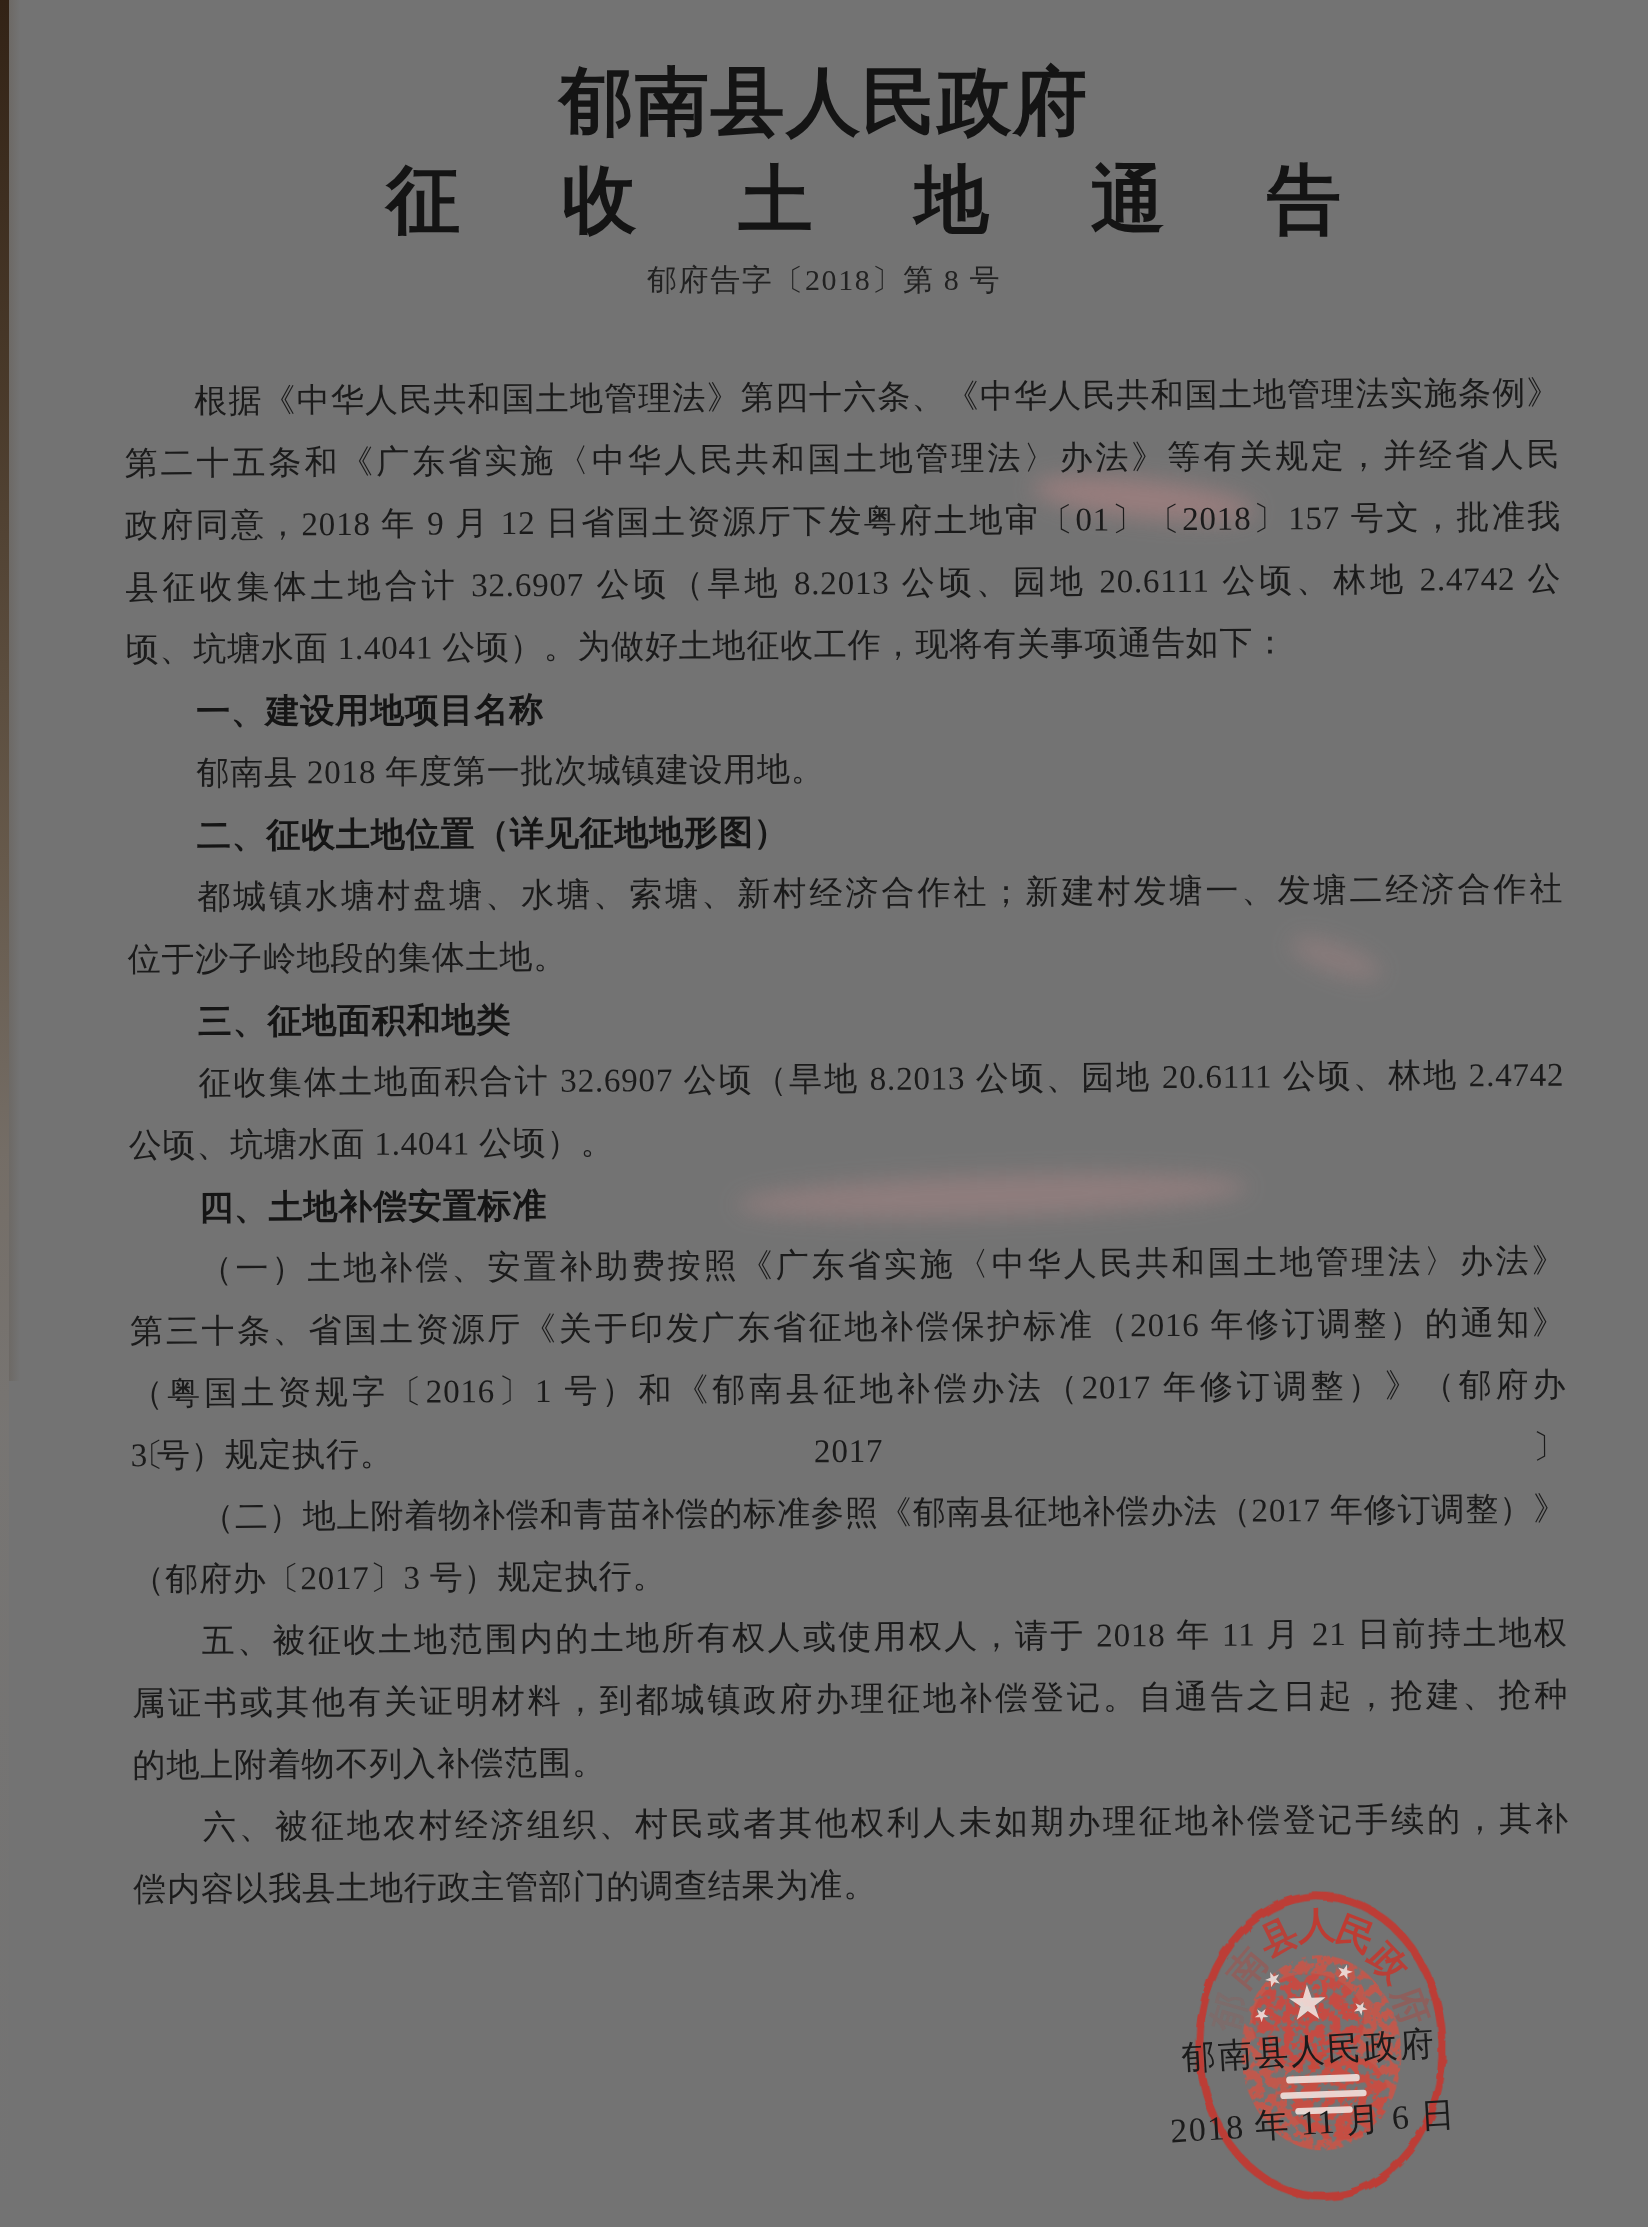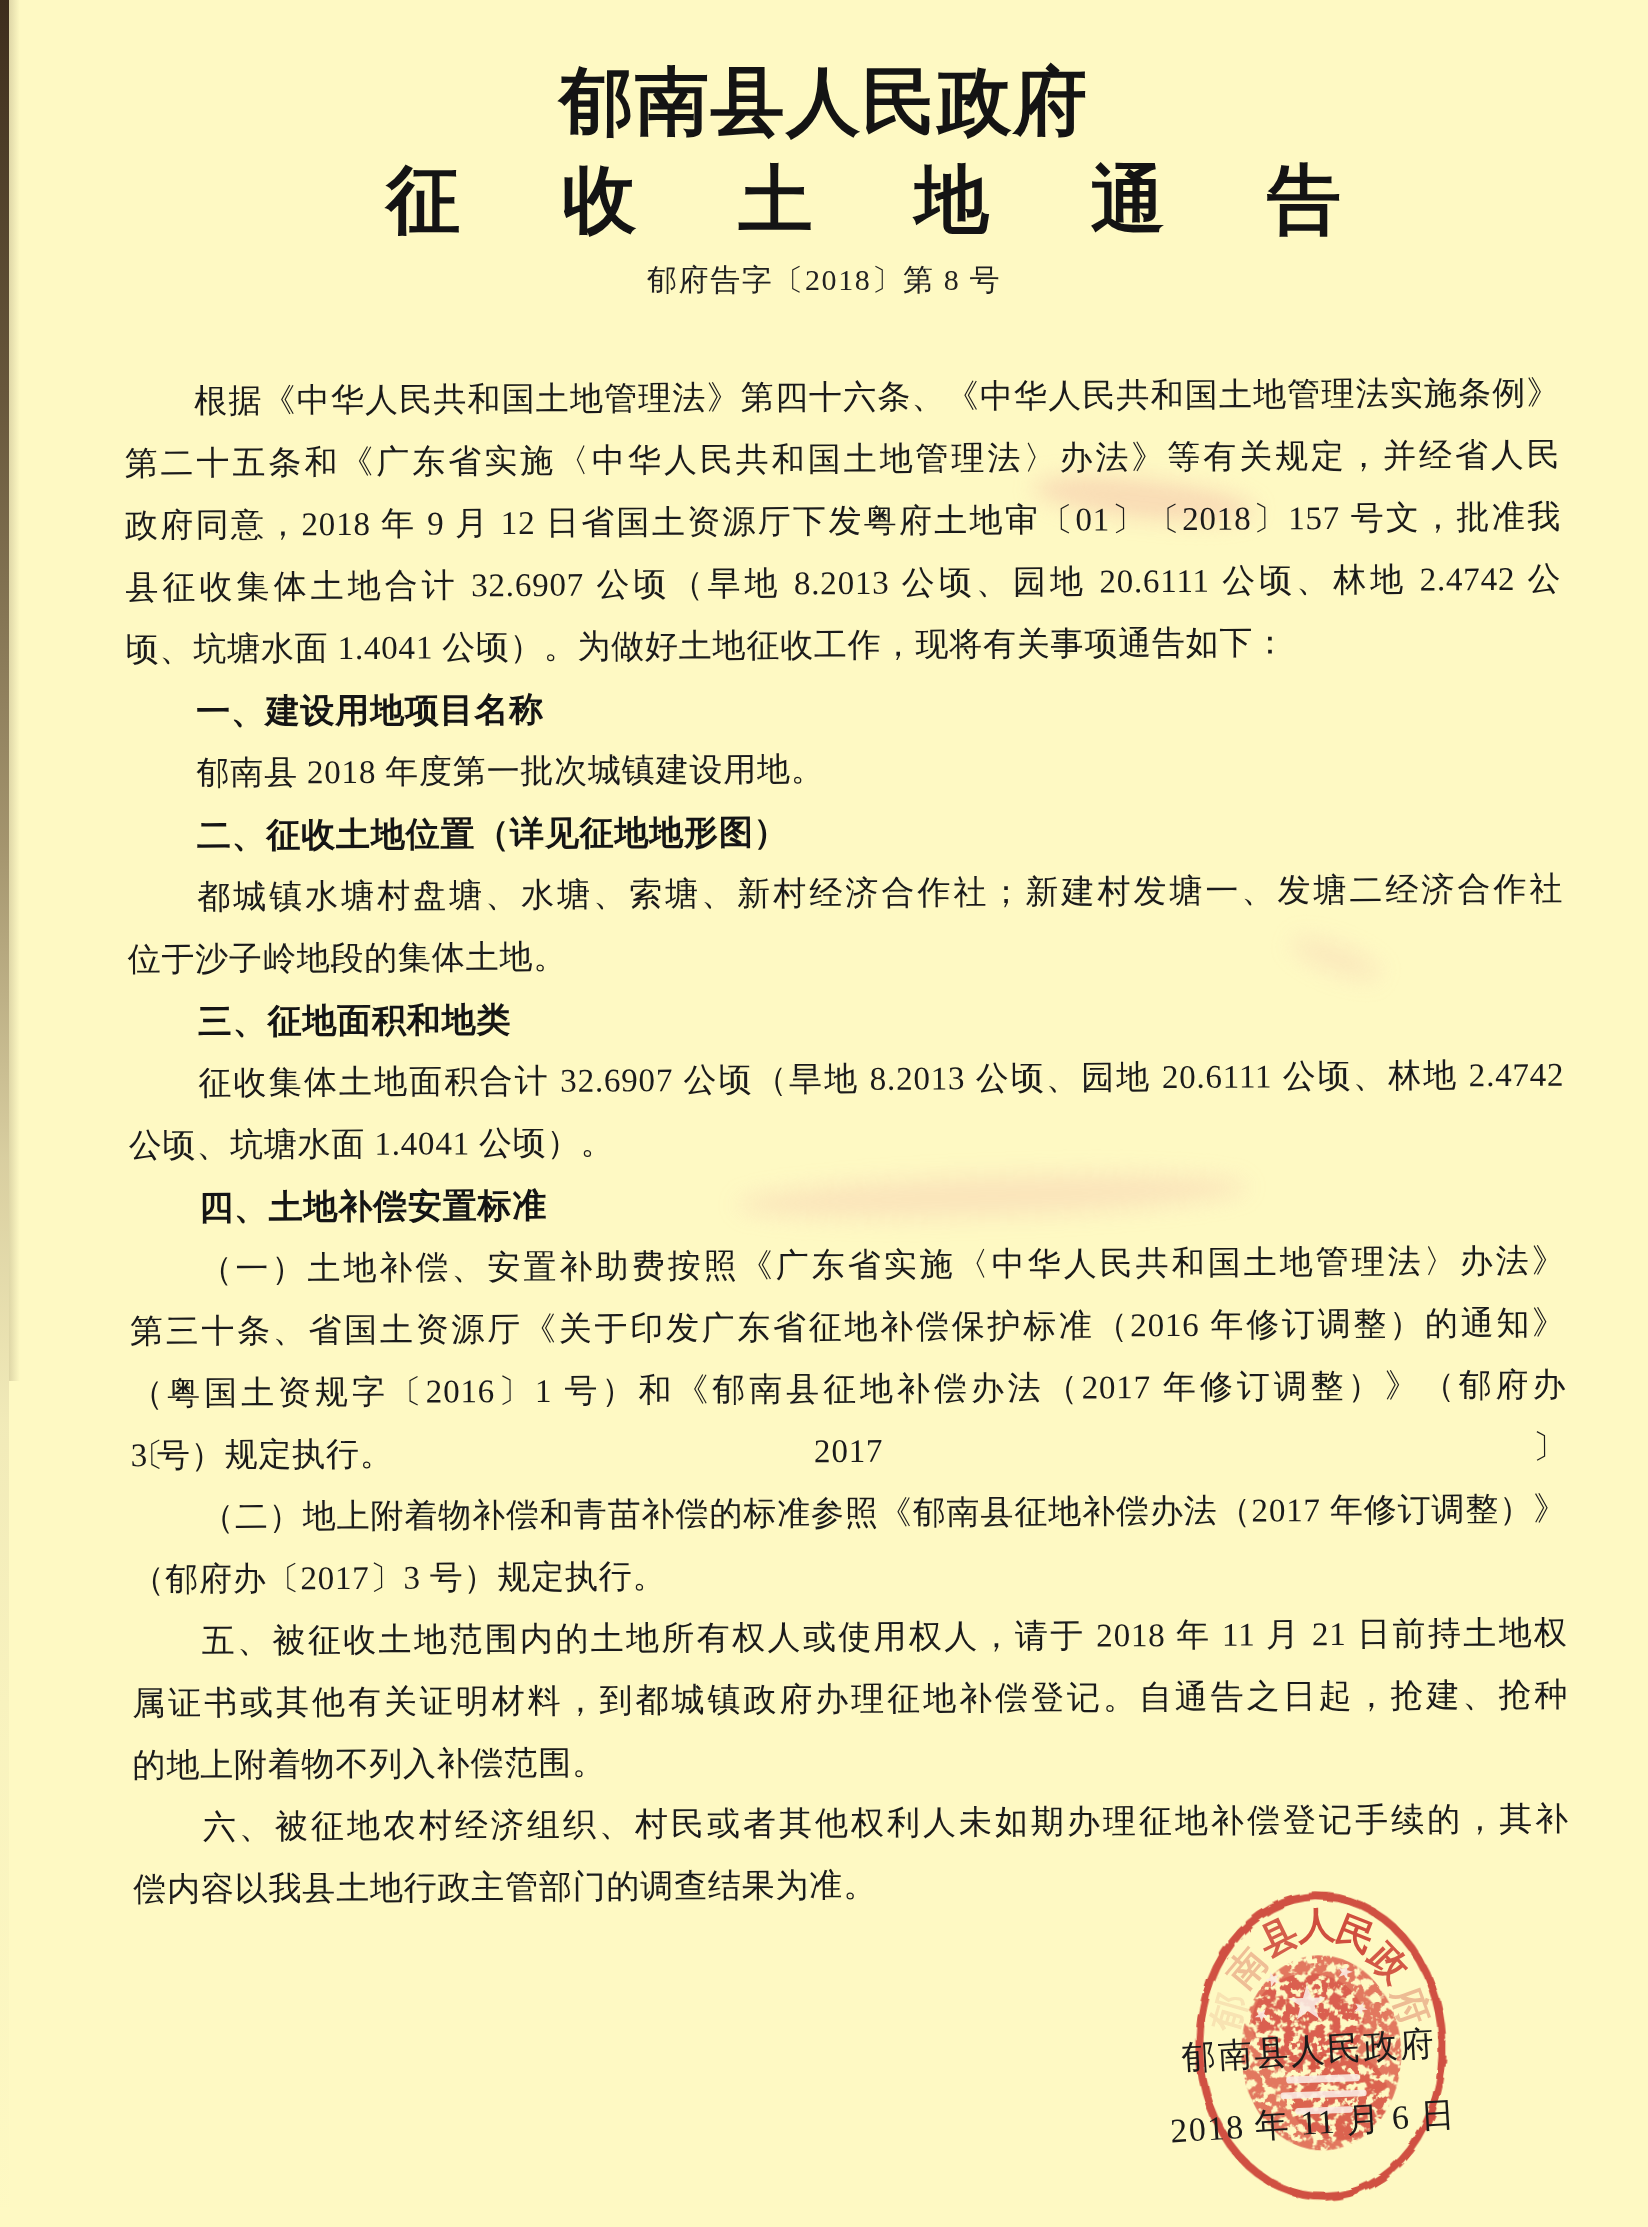--- a/index.html
+++ b/index.html
@@ -1,19 +1,19 @@
 <!DOCTYPE html>
 <html style="font-size:12.8px"><head>
 <meta charset="utf-8">
 <style>
   html,body{margin:0;padding:0;background:#e8e8e8;}
   #page{
     position:relative;
     width:1648px;height:2227px;
-    background:#fef9c3;
+    background:#737373;
     overflow:hidden;
     font-family:"Liberation Serif","DejaVu Serif",serif;
     color:#1b1b1b;
   }
   
   .edge-strip{
     position:absolute;left:0;top:0;width:8.8px;height:100%;
     background:linear-gradient(to bottom,
       rgba(45,28,14,0.92) 0%,
       rgba(62,42,22,0.78) 18%,

